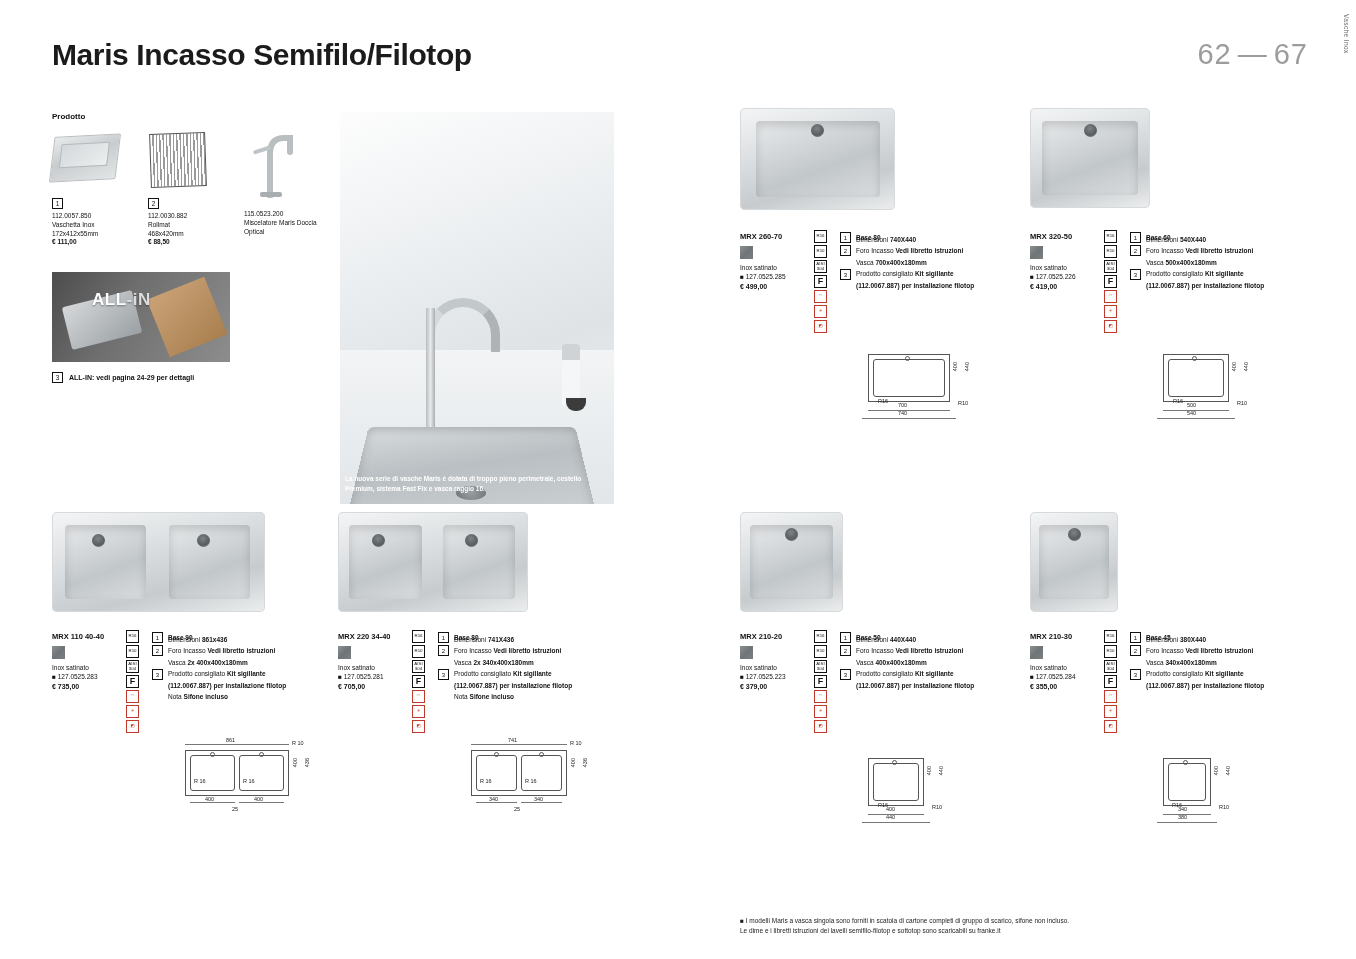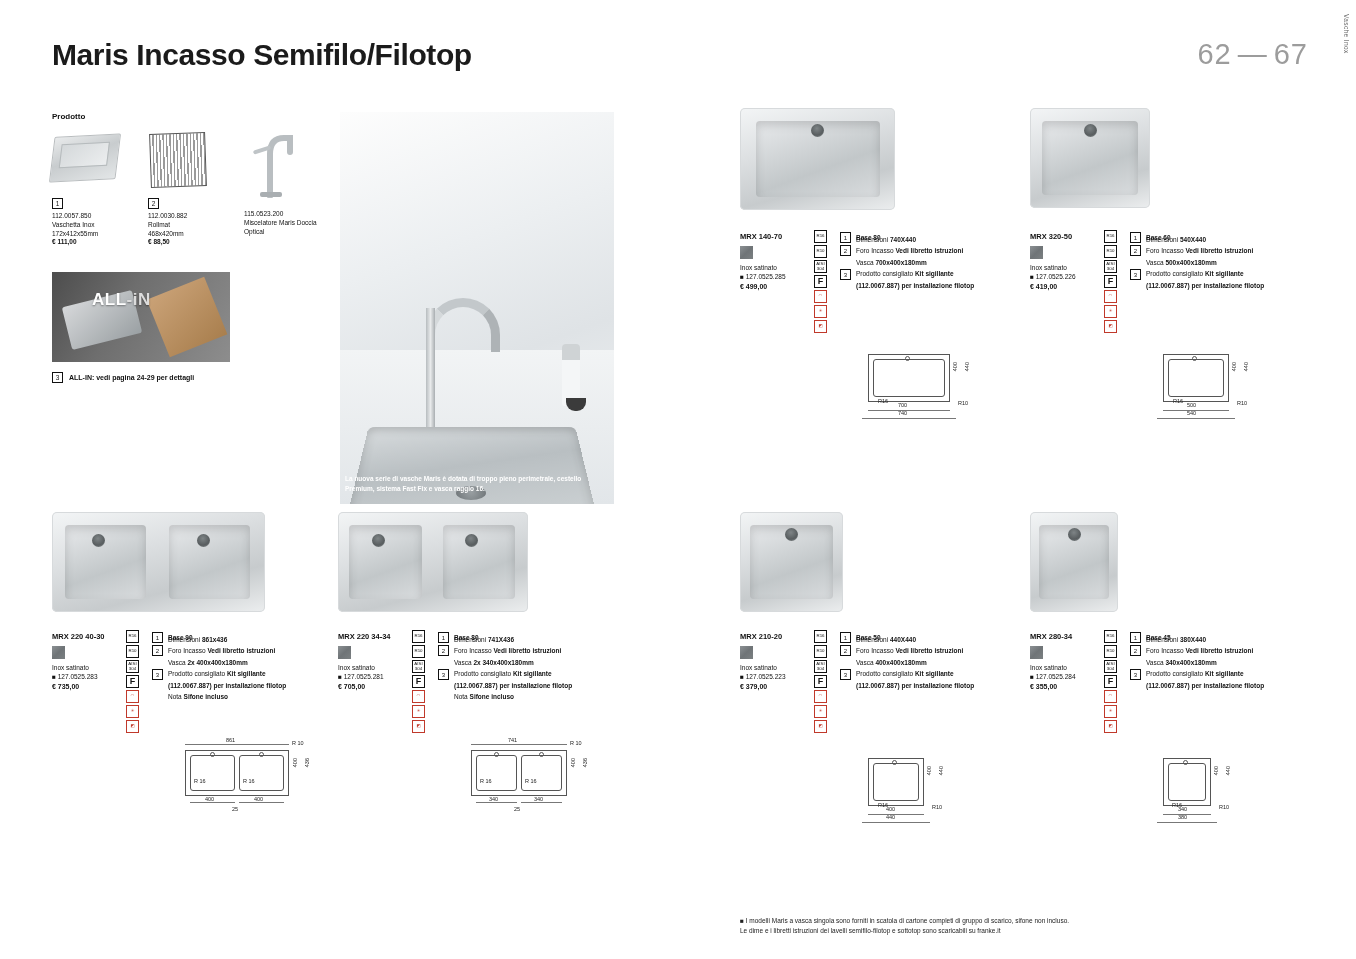--- a/index.html
+++ b/index.html
@@ -364,21 +364,21 @@
   </div>
   <div class="hero-caption">La nuova serie di vasche Maris è dotata di troppo pieno perimetrale, cestello Premium, sistema Fast Fix e vasca raggio 16.</div>
 
   <div class="product" style="left:740px; top:108px; width:180px; height:110px;">
     <div class="sink-img sink-single" style="width:155px; height:102px;">
       <div class="basin"></div>
       <div class="hole" style="top:16%;"></div>
     </div>
   </div>
   <div class="product" style="left:740px; top:232px;">
-    <div class="model-code">MRX 140-70</div>
+    <div class="model-code">MRX 260-70</div>
     <div class="swatch"></div>
     <div class="finish">Inox satinato</div>
     <div class="artnum">■ <span>127.0525.285</span></div>
     <div class="price">€ 499,00</div>
   </div>
   <div class="icon-col" style="left:814px; top:230px;">
     <div class="ico">
         <span>R16</span>
       </div>
     <div class="ico">
@@ -508,21 +508,21 @@
 
   <div class="product" style="left:52px; top:512px;">
     <div class="sink-img sink-double" style="width:213px; height:100px;">
       <div class="basin left"></div>
       <div class="basin right"></div>
       <div class="hole" style="left:19%;"></div>
       <div class="hole" style="left:68%;"></div>
     </div>
   </div>
   <div class="product" style="left:52px; top:632px;">
-    <div class="model-code">MRX 220 40-30</div>
+    <div class="model-code">MRX 110 40-40</div>
     <div class="swatch"></div>
     <div class="finish">Inox satinato</div>
     <div class="artnum">■ <span>127.0525.283</span></div>
     <div class="price">€ 735,00</div>
   </div>
   <div class="icon-col" style="left:126px; top:630px;">
     <div class="ico">
         <span>R16</span>
       </div>
     <div class="ico">
@@ -590,21 +590,21 @@
 
   <div class="product" style="left:338px; top:512px;">
     <div class="sink-img sink-double" style="width:190px; height:100px;">
       <div class="basin left"></div>
       <div class="basin right"></div>
       <div class="hole" style="left:18%;"></div>
       <div class="hole" style="left:67%;"></div>
     </div>
   </div>
   <div class="product" style="left:338px; top:632px;">
-    <div class="model-code">MRX 220 34-34</div>
+    <div class="model-code">MRX 220 34-40</div>
     <div class="swatch"></div>
     <div class="finish">Inox satinato</div>
     <div class="artnum">■ <span>127.0525.281</span></div>
     <div class="price">€ 705,00</div>
   </div>
   <div class="icon-col" style="left:412px; top:630px;">
     <div class="ico">
         <span>R16</span>
       </div>
     <div class="ico">
@@ -741,21 +741,21 @@
     <div class="dim" style="left:72px; top:52px;">R10</div>
   </div>
 
   <div class="product" style="left:1030px; top:512px;">
     <div class="sink-img sink-single" style="width:88px; height:100px;">
       <div class="basin"></div>
       <div class="hole" style="top:16%;"></div>
     </div>
   </div>
   <div class="product" style="left:1030px; top:632px;">
-    <div class="model-code">MRX 280-34</div>
+    <div class="model-code">MRX 210-30</div>
     <div class="swatch"></div>
     <div class="finish">Inox satinato</div>
     <div class="artnum">■ <span>127.0525.284</span></div>
     <div class="price">€ 355,00</div>
   </div>
   <div class="icon-col" style="left:1104px; top:630px;">
     <div class="ico">
         <span>R16</span>
       </div>
     <div class="ico">

